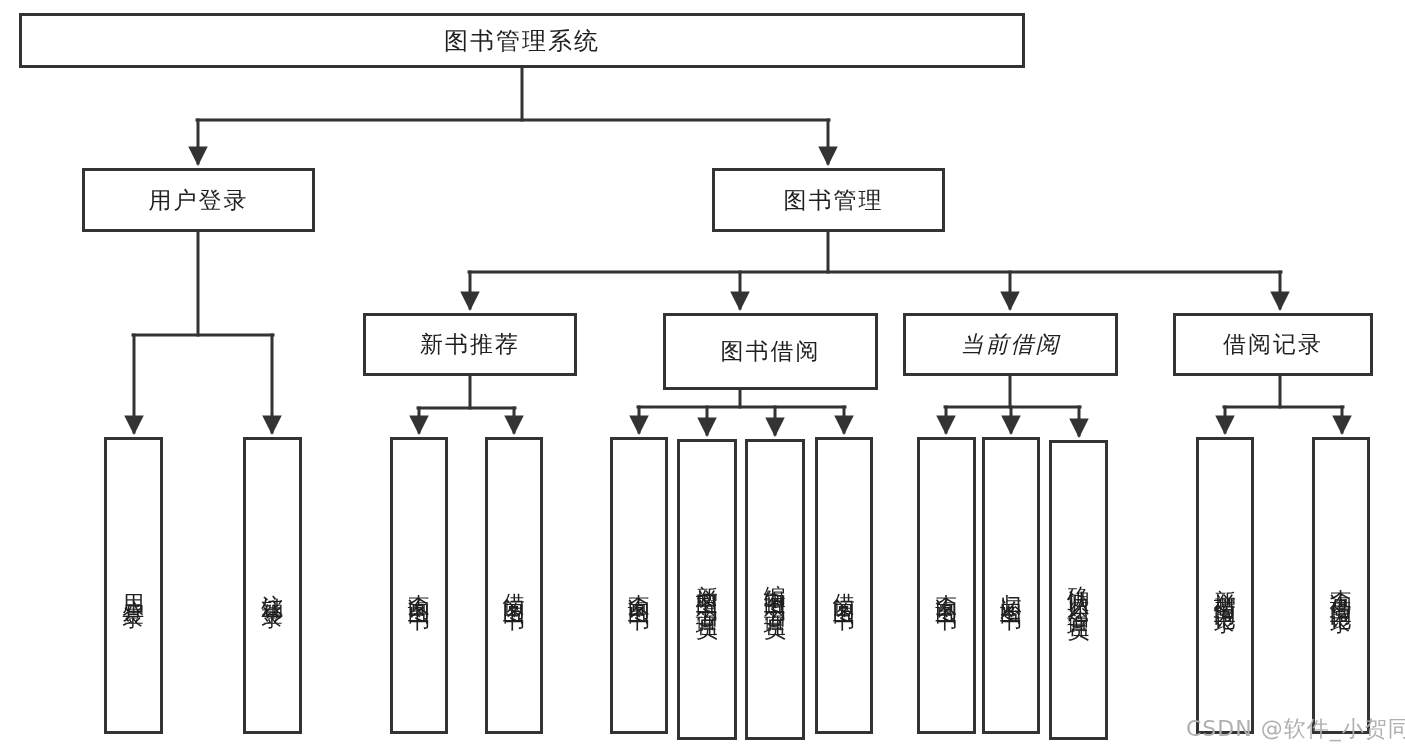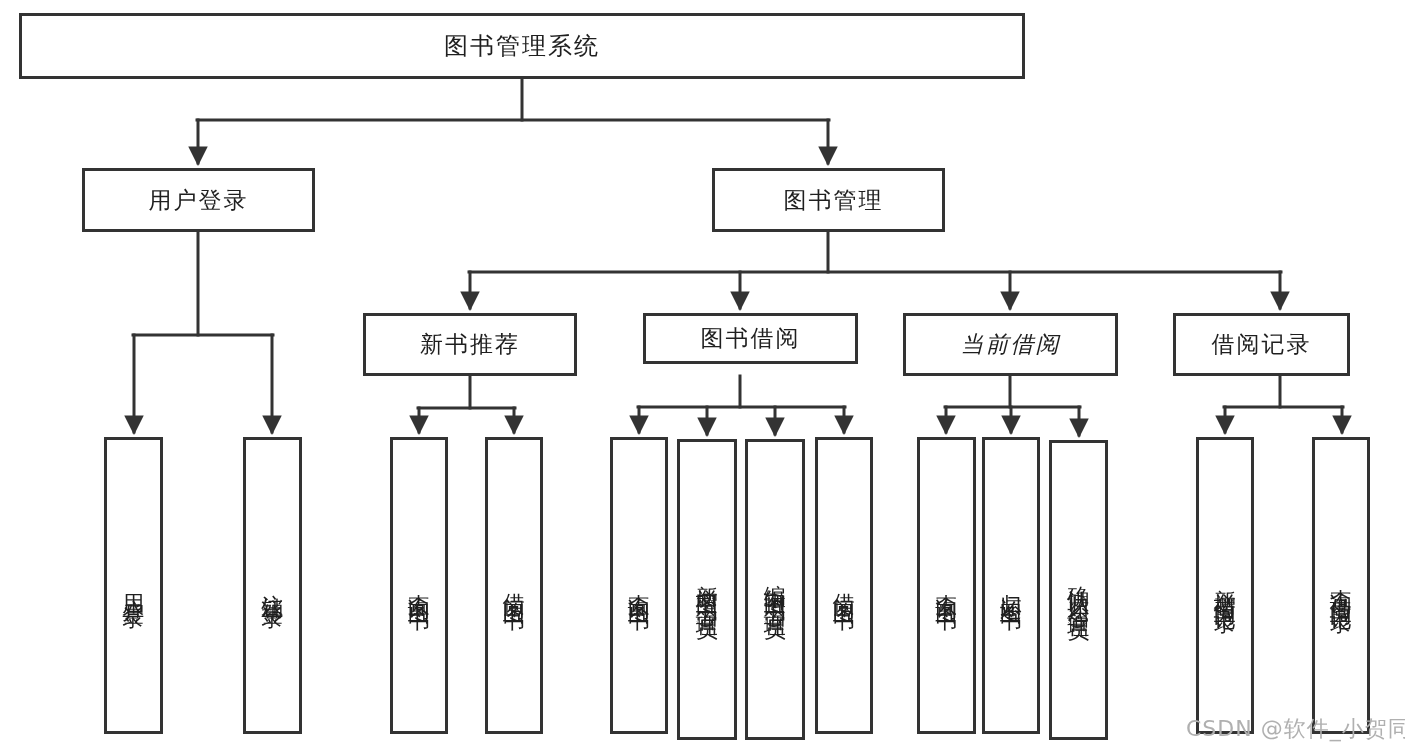--- a/index.html
+++ b/index.html
@@ -123,41 +123,41 @@
 
       <g>
         <line x1="1280" y1="376" x2="1280" y2="407"></line>
         <line x1="1224" y1="407" x2="1343" y2="407"></line>
         <line x1="1225" y1="407" x2="1225" y2="432" marker-end="url(#arrow)"></line>
         <line x1="1342" y1="407" x2="1342" y2="432" marker-end="url(#arrow)"></line>
       </g>
     </g>
   </svg>
 
-  <div class="box" style="left:19px; top:13px; width:1006px; height:66px;">
+  <div class="box" style="left:19px; top:13px; width:1006px; height:55px;">
     <span class="root-label">图书管理系统</span>
   </div>
 
   <div class="box" style="left:82px; top:168px; width:233px; height:64px;">
     <span class="h-label">用户登录</span>
   </div>
   <div class="box" style="left:712px; top:168px; width:233px; height:64px;padding-left:10px;">
     <span class="h-label">图书管理</span>
   </div>
 
   <div class="box" style="left:363px; top:313px; width:214px; height:63px;justify-content:center;">
     <span class="h-label">新书推荐</span>
   </div>
-  <div class="box" style="left:643px; top:313px; width:215px; height:51px;">
+  <div class="box" style="left:663px; top:313px; width:215px; height:77px;">
     <span class="h-label">图书借阅</span>
   </div>
   <div class="box" style="left:903px; top:313px; width:215px; height:63px;font-style:italic;">
     <span class="h-label">当前借阅</span>
   </div>
-  <div class="box" style="left:1173px; top:313px; width:177px; height:63px;">
+  <div class="box" style="left:1173px; top:313px; width:200px; height:63px;">
     <span class="h-label">借阅记录</span>
   </div>
 
   <div class="box" style="left:104px; top:437px; width:59px; height:297px;">
     <span class="v-text">用户登录</span>
   </div>
   <div class="box" style="left:243px; top:437px; width:59px; height:297px;">
     <span class="v-text">注销登录</span>
   </div>
 

